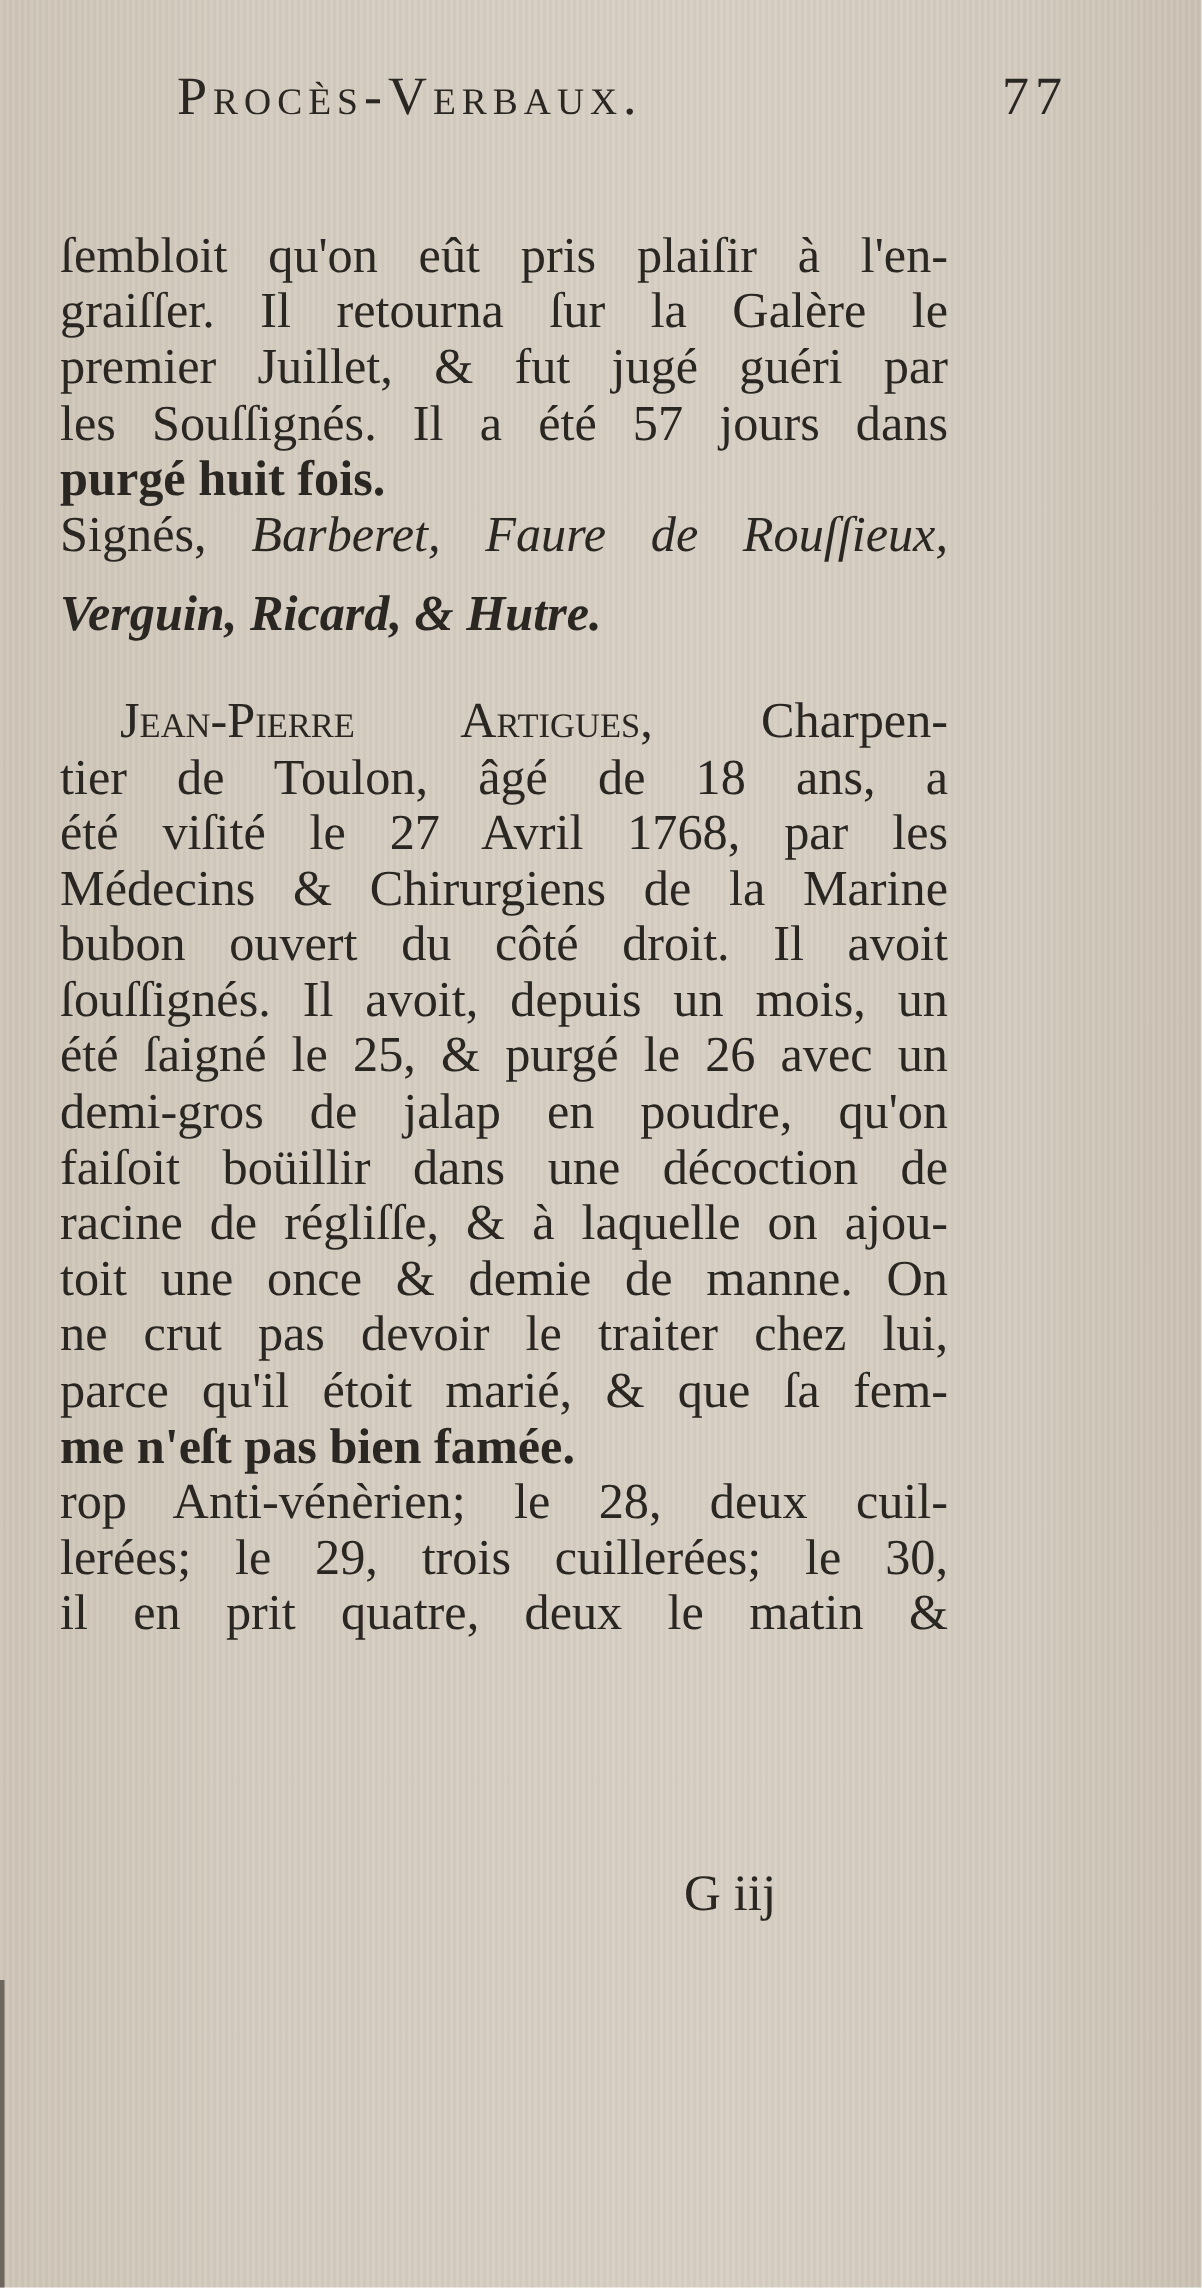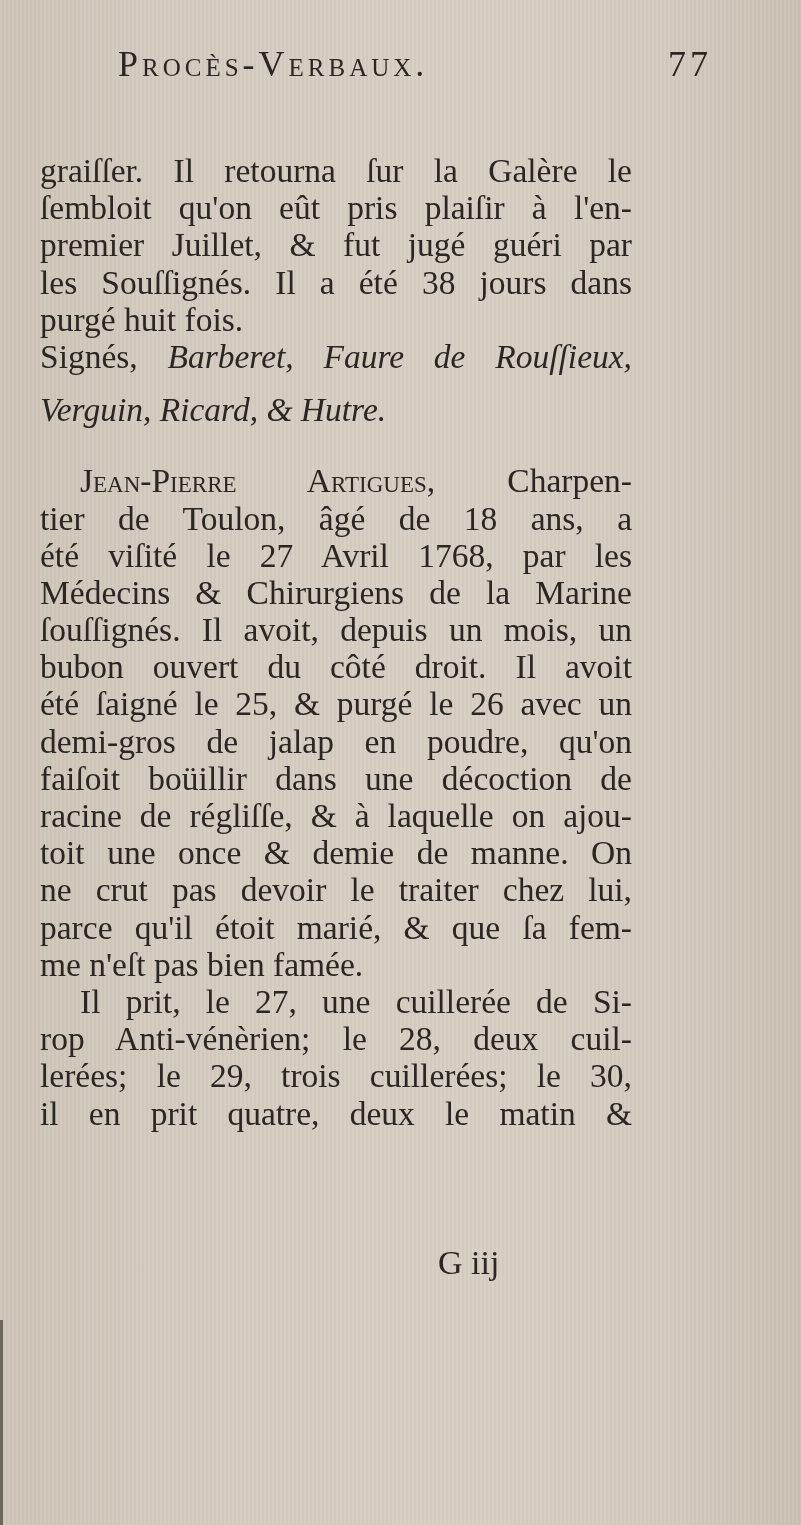--- a/index.html
+++ b/index.html
@@ -25,64 +25,63 @@
     white-space:nowrap;
   }
   .running-head .title { font-variant: small-caps; margin-top: 32px; }
   .running-head .folio { position:absolute; left:550px; top:0; }
   .text-block {
     position:absolute; top:152px; left:40px; width:592px;
     font-family: "Liberation Serif", serif;
     font-size:33.5px; line-height:37.2px;
   }
   .line { white-space:nowrap; text-align:justify; text-align-last:justify; height:37.2px; }
-  .line.short { text-align-last:left; }
+  .line.short { text-align-last:left;font-weight:bold; }
   .indent { padding-left:40px; }
   .sc { font-variant: small-caps; }
   .it { font-style: italic; margin-top: 16px; }
-  .sig { position:absolute; top:1244px; left:438px; font-family:"Liberation Serif", serif; font-size:34px; }
+  .sig { position:absolute; top:1244px; left:456px; font-family:"Liberation Serif", serif; font-size:34px; }
 </style>
 </head>
 <body>
 
 <div class="paper-grain"></div>
 <div class="left-edge"></div>
 
 <div class="running-head">
   <span class="title">Procès-Verbaux.</span>
   <span class="folio">77</span>
 </div>
 
 <div class="text-block">
+  <div class="line">ſembloit qu'on eût pris plaiſir à l'en-</div>
   <div class="line">graiſſer. Il retourna ſur la Galère le</div>
-  <div class="line">ſembloit qu'on eût pris plaiſir à l'en-</div>
   <div class="line">premier Juillet, &amp; fut jugé guéri par</div>
-  <div class="line">les Souſſignés. Il a été 38 jours dans</div>
+  <div class="line">les Souſſignés. Il a été 57 jours dans</div>
   <div class="line short">purgé huit fois.</div>
   <div class="line">
     <span>Signés,</span>
     <span class="it">Barberet, Faure de Rouſſieux,</span>
   </div>
   <div class="line short it">Verguin, Ricard, &amp; Hutre.</div>
   <div class="line short" style="height:34px"></div>
   <div class="line indent">
     <span class="sc">Jean-Pierre Artigues</span><span>, Charpen-</span>
   </div>
   <div class="line">tier de Toulon, âgé de 18 ans, a</div>
   <div class="line">été viſité le 27 Avril 1768, par les</div>
   <div class="line">Médecins &amp; Chirurgiens de la Marine</div>
+  <div class="line">bubon ouvert du côté droit. Il avoit</div>
   <div class="line">ſouſſignés. Il avoit, depuis un mois, un</div>
-  <div class="line">bubon ouvert du côté droit. Il avoit</div>
   <div class="line">été ſaigné le 25, &amp; purgé le 26 avec un</div>
   <div class="line">demi-gros de jalap en poudre, qu'on</div>
   <div class="line">faiſoit boüillir dans une décoction de</div>
   <div class="line">racine de régliſſe, &amp; à laquelle on ajou-</div>
   <div class="line">toit une once &amp; demie de manne. On</div>
   <div class="line">ne crut pas devoir le traiter chez lui,</div>
   <div class="line">parce qu'il étoit marié, &amp; que ſa fem-</div>
   <div class="line short">me n'eſt pas bien famée.</div>
-  <div class="line indent">Il prit, le 27, une cuillerée de Si-</div>
   <div class="line">rop Anti-vénèrien; le 28, deux cuil-</div>
   <div class="line">lerées; le 29, trois cuillerées; le 30,</div>
   <div class="line">il en prit quatre, deux le matin &amp;</div>
 </div>
 
 <div class="sig">G iij</div>
 
 </body></html>

